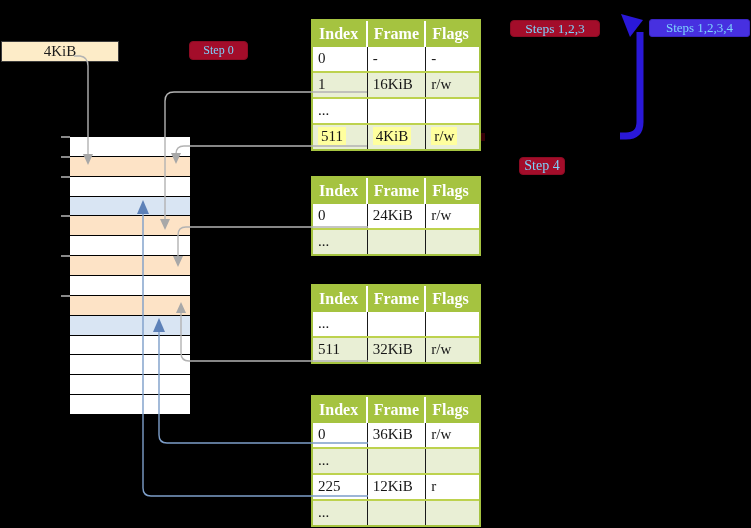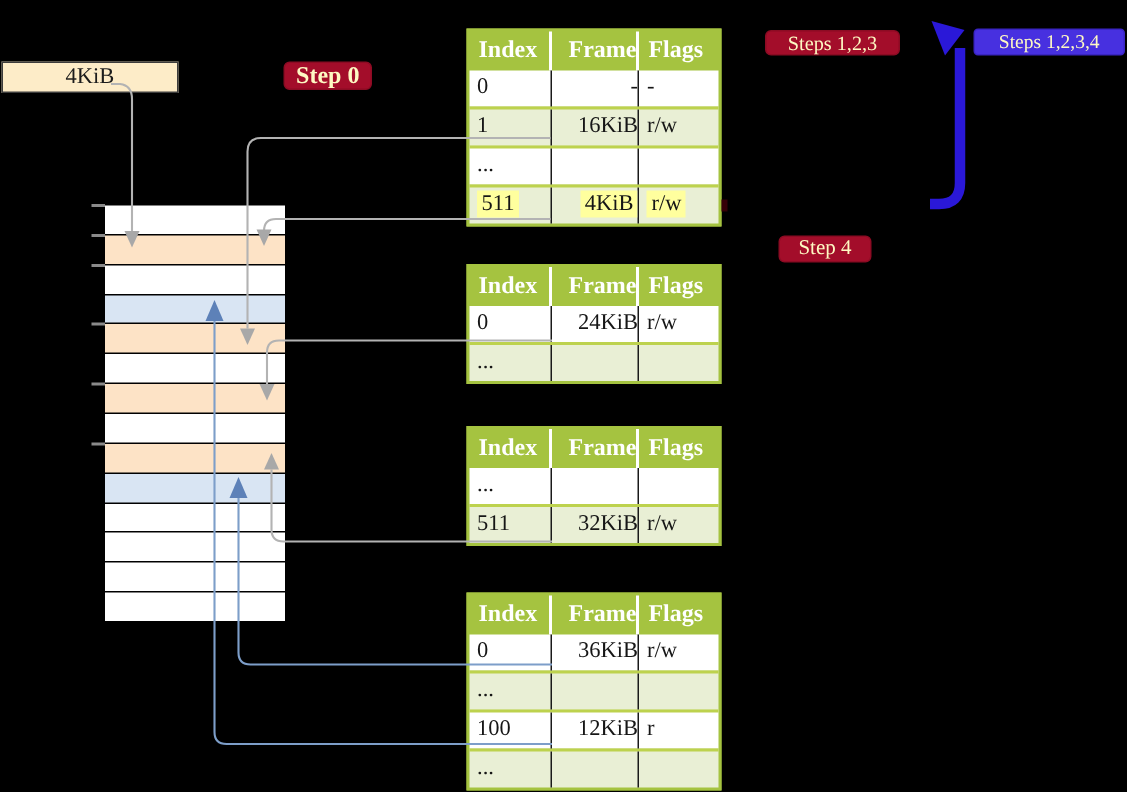--- a/index.html
+++ b/index.html
@@ -9,29 +9,29 @@
     font-family:"Liberation Serif","DejaVu Serif",serif; color:#111;
   }
   
   .kib-box {
     position:absolute; left:1px; top:41px; width:118px; height:21px;
     background:#fdecc8; border:1px solid #3c3c3c; text-align:center;
     font-size:15px; line-height:19px; color:#1c1c1c;
   }
   
   .badge {
-    position:absolute; border-radius:4px; color:#fef9c3; text-align:center;
+    position:absolute; border-radius:4px; color:#7dd3fc; text-align:center;
     white-space:nowrap;
   }
   .badge.red  { background:#a30d2a; border:1px solid #8c0b23; }
   .badge.blue { background:#4730e0; border:1px solid #3a25c4; border-radius:3px; }
-  .b-step0    { left:189px; top:41px;  width:59px;  height:19px; font-size:16px;   line-height:17px;font-weight:bold; }
+  .b-step0    { left:189px; top:41px;  width:59px;  height:19px; font-size:12px;   line-height:17px; }
   .b-s123     { left:510px; top:20px;  width:90px;  height:17px; font-size:13.5px; line-height:15px; }
   .b-s1234    { left:649px; top:19px;  width:101px; height:18px; font-size:13px; line-height:16px; }
-  .b-step4    { left:519px; top:157px; width:62px;  height:18px; font-size:14px;   line-height:16px; }
+  .b-step4    { left:519px; top:157px; width:46px;  height:18px; font-size:14px;   line-height:16px; }
   
   .memstrip {
     position:absolute; left:70px; top:137px; width:120px; height:277px;
     background:#000; display:flex; flex-direction:column; gap:1px;
   }
   .mrow { flex:1; }
   .mrow.white { background:#ffffff; }
   .mrow.peach { background:#fde3c6; }
   .mrow.blue  { background:#d9e5f3; }
   .tick { position:absolute; left:61px; width:9px; height:2px; background:#8a8a8a; }
@@ -47,21 +47,21 @@
   }
   .th:last-child { border-right:none; }
   .trow { display:flex; height:24px; background:#fff; }
   .trow.sep { height:26px; border-top:2px solid #bdd24e; }
   .trow.shade { background:#e9efd5; }
   .td {
     font-size:15px; line-height:23px; padding-left:5px; color:#161616;
     border-right:1px solid #1a1a1a; overflow:hidden;
   }
   .td:last-child { border-right:none; }
-  .ci { width:56px; } .cf { width:60px;text-align:right; } .cg { width:54px; }
+  .ci { width:56px; } .cf { width:60px; } .cg { width:54px; }
   .trow.sep .td { line-height:23px; }
   .hl { background:#ffff9e; padding:1px 3px; }
   
   .overlay { position:absolute; left:0; top:0; pointer-events:none; }
 </style>
 </head>
 <body>
 
 <div class="canvas">
 
@@ -170,21 +170,21 @@
       <div class="td ci">0</div>
       <div class="td cf">36KiB</div>
       <div class="td cg">r/w</div>
     </div>
     <div class="trow sep shade">
       <div class="td ci">...</div>
       <div class="td cf"></div>
       <div class="td cg"></div>
     </div>
     <div class="trow sep">
-      <div class="td ci">100</div>
+      <div class="td ci">225</div>
       <div class="td cf">12KiB</div>
       <div class="td cg">r</div>
     </div>
     <div class="trow sep shade">
       <div class="td ci">...</div>
       <div class="td cf"></div>
       <div class="td cg"></div>
     </div>
   </div>
 

